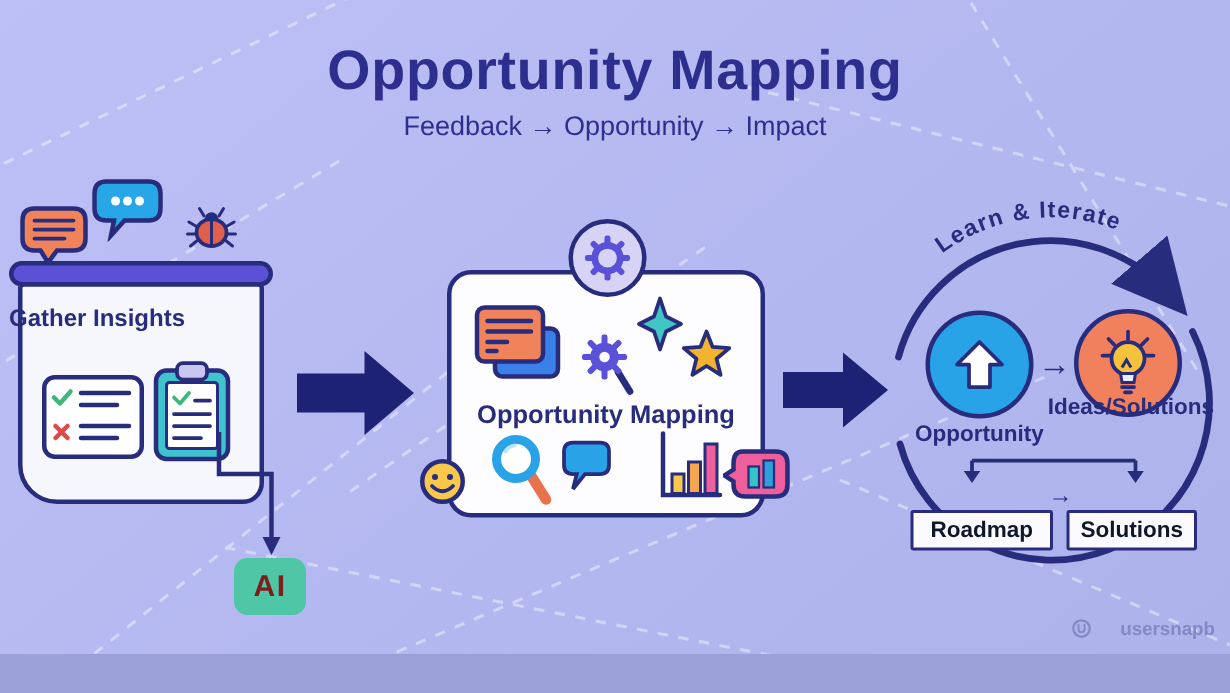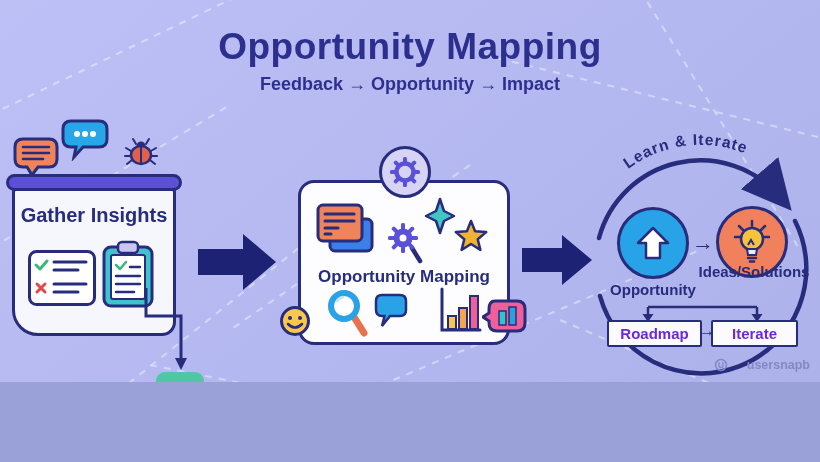--- a/index.html
+++ b/index.html
@@ -1,45 +1,45 @@
 <!DOCTYPE html>
 <html><head>
 <meta charset="utf-8">
 <style>
   * { margin:0; padding:0; box-sizing:border-box; }
   body { background:#9aa0d8; font-family:"Liberation Sans", sans-serif; }
   .stage {
-    position:relative; width:820px; height:382px; overflow:hidden;
+    position:relative; width:820px; height:436px; overflow:hidden;
     background:linear-gradient(140deg,#bdc0f5 0%, #b4b8f0 55%, #adb2ea 100%);
   }
   .abs { position:absolute; }
 
   
   .title {
     left:0; right:0; top:26px; text-align:center;
     font-size:37px; font-weight:800; color:#2c2f8e; letter-spacing:.5px;
   }
   .subtitle {
     left:0; right:0; top:74px; text-align:center;
-    font-size:18px; font-weight:700; color:#2c2f8e;
+    font-size:18px; font-weight:400; color:#2c2f8e;
   }
 
   
   .gather-card { left:6px; top:174px; width:176px; height:162px; }
   .gather-lid {
     left:0; top:0; width:176px; height:17px; background:#5b50d6;
     border:3px solid #272c7d; border-radius:9px;
   }
   .gather-body {
     left:6px; top:14px; width:164px; height:148px; background:#f6f6fd;
     border:3px solid #272c7d; border-radius:4px 4px 14px 26px;
   }
   .gather-title {
-    left:0; top:30px; width:100%; text-align:center;
-    font-size:20px; font-weight:800; color:#272c7d;
+    left:0; top:30px; width:100%; text-align:left;
+    font-size:16px; font-weight:800; color:#272c7d;
   }
   .ai-badge {
     left:156px; top:372px; width:48px; height:38px; background:#4fc7a7;
     border-radius:9px; display:flex; align-items:center; justify-content:center;
     color:#7f1d1d; font-size:20px; font-weight:800; letter-spacing:1px;
   }
 
   
   .map-card {
     left:298px; top:180px; width:212px; height:165px; background:#fdfdff;
@@ -60,21 +60,21 @@
     width:72px; height:72px; border-radius:50%; border:3.5px solid #272c7d;
     display:flex; align-items:center; justify-content:center;
   }
   .circle-blue { left:617px; top:207px; background:#29a3e8; }
   .circle-orange { left:716px; top:206px; background:#f0815c; }
   .step-label { font-size:15px; font-weight:800; color:#272c7d; text-align:center; }
   .mini-arrow { font-size:22px; font-weight:800; color:#272c7d; }
   .flow-box {
     height:27px; background:#fafaff; border:2.5px solid #272c7d;
     display:flex; align-items:center; justify-content:center;
-    font-size:15px; font-weight:800; color:#6d28d9; border-radius:2px;
+    font-size:15px; font-weight:800; color:#0f172a; border-radius:2px;margin-top:20px;
   }
 
   .watermark {
     right:10px; bottom:10px; display:flex; align-items:center; gap:19px;
     color:#8187c2; font-size:12.5px; font-weight:600; opacity:.95;
   }
 </style>
 </head>
 <body>
 
@@ -321,21 +321,21 @@
   <div class="abs step-label" style="left:694px;top:263px;width:120px">Ideas/Solutions</div>
 
   <svg class="abs" style="left:626px;top:302px" width="142" height="22" viewBox="0 0 142 22">
     <path d="M22 5 H131 M22 5 V12 M131 5 V12" fill="none" stroke="#272c7d" stroke-width="2.5"></path>
     <polygon points="16.5,12 27.5,12 22,20" fill="#272c7d"></polygon>
     <polygon points="125.5,12 136.5,12 131,20" fill="#272c7d"></polygon>
   </svg>
 
   <div class="abs flow-box" style="left:607px;top:320px;width:95px">Roadmap</div>
   <span class="abs mini-arrow" style="left:699px;top:322px;font-size:16px">→</span>
-  <div class="abs flow-box" style="left:711px;top:320px;width:87px">Iterate</div>
+  <div class="abs flow-box" style="left:711px;top:320px;width:87px">Solutions</div>
 
   <div class="abs watermark">
     <svg width="14" height="14" viewBox="0 0 14 14">
       <circle cx="7" cy="7" r="5.5" fill="none" stroke="#8187c2" stroke-width="1.5"></circle>
       <path d="M5 4.5 v3 a2 2 0 0 0 4 0 v-3" fill="none" stroke="#8187c2" stroke-width="1.3" stroke-linecap="round"></path>
     </svg>
     <span>usersnapb</span>
   </div>
 
 </div>

